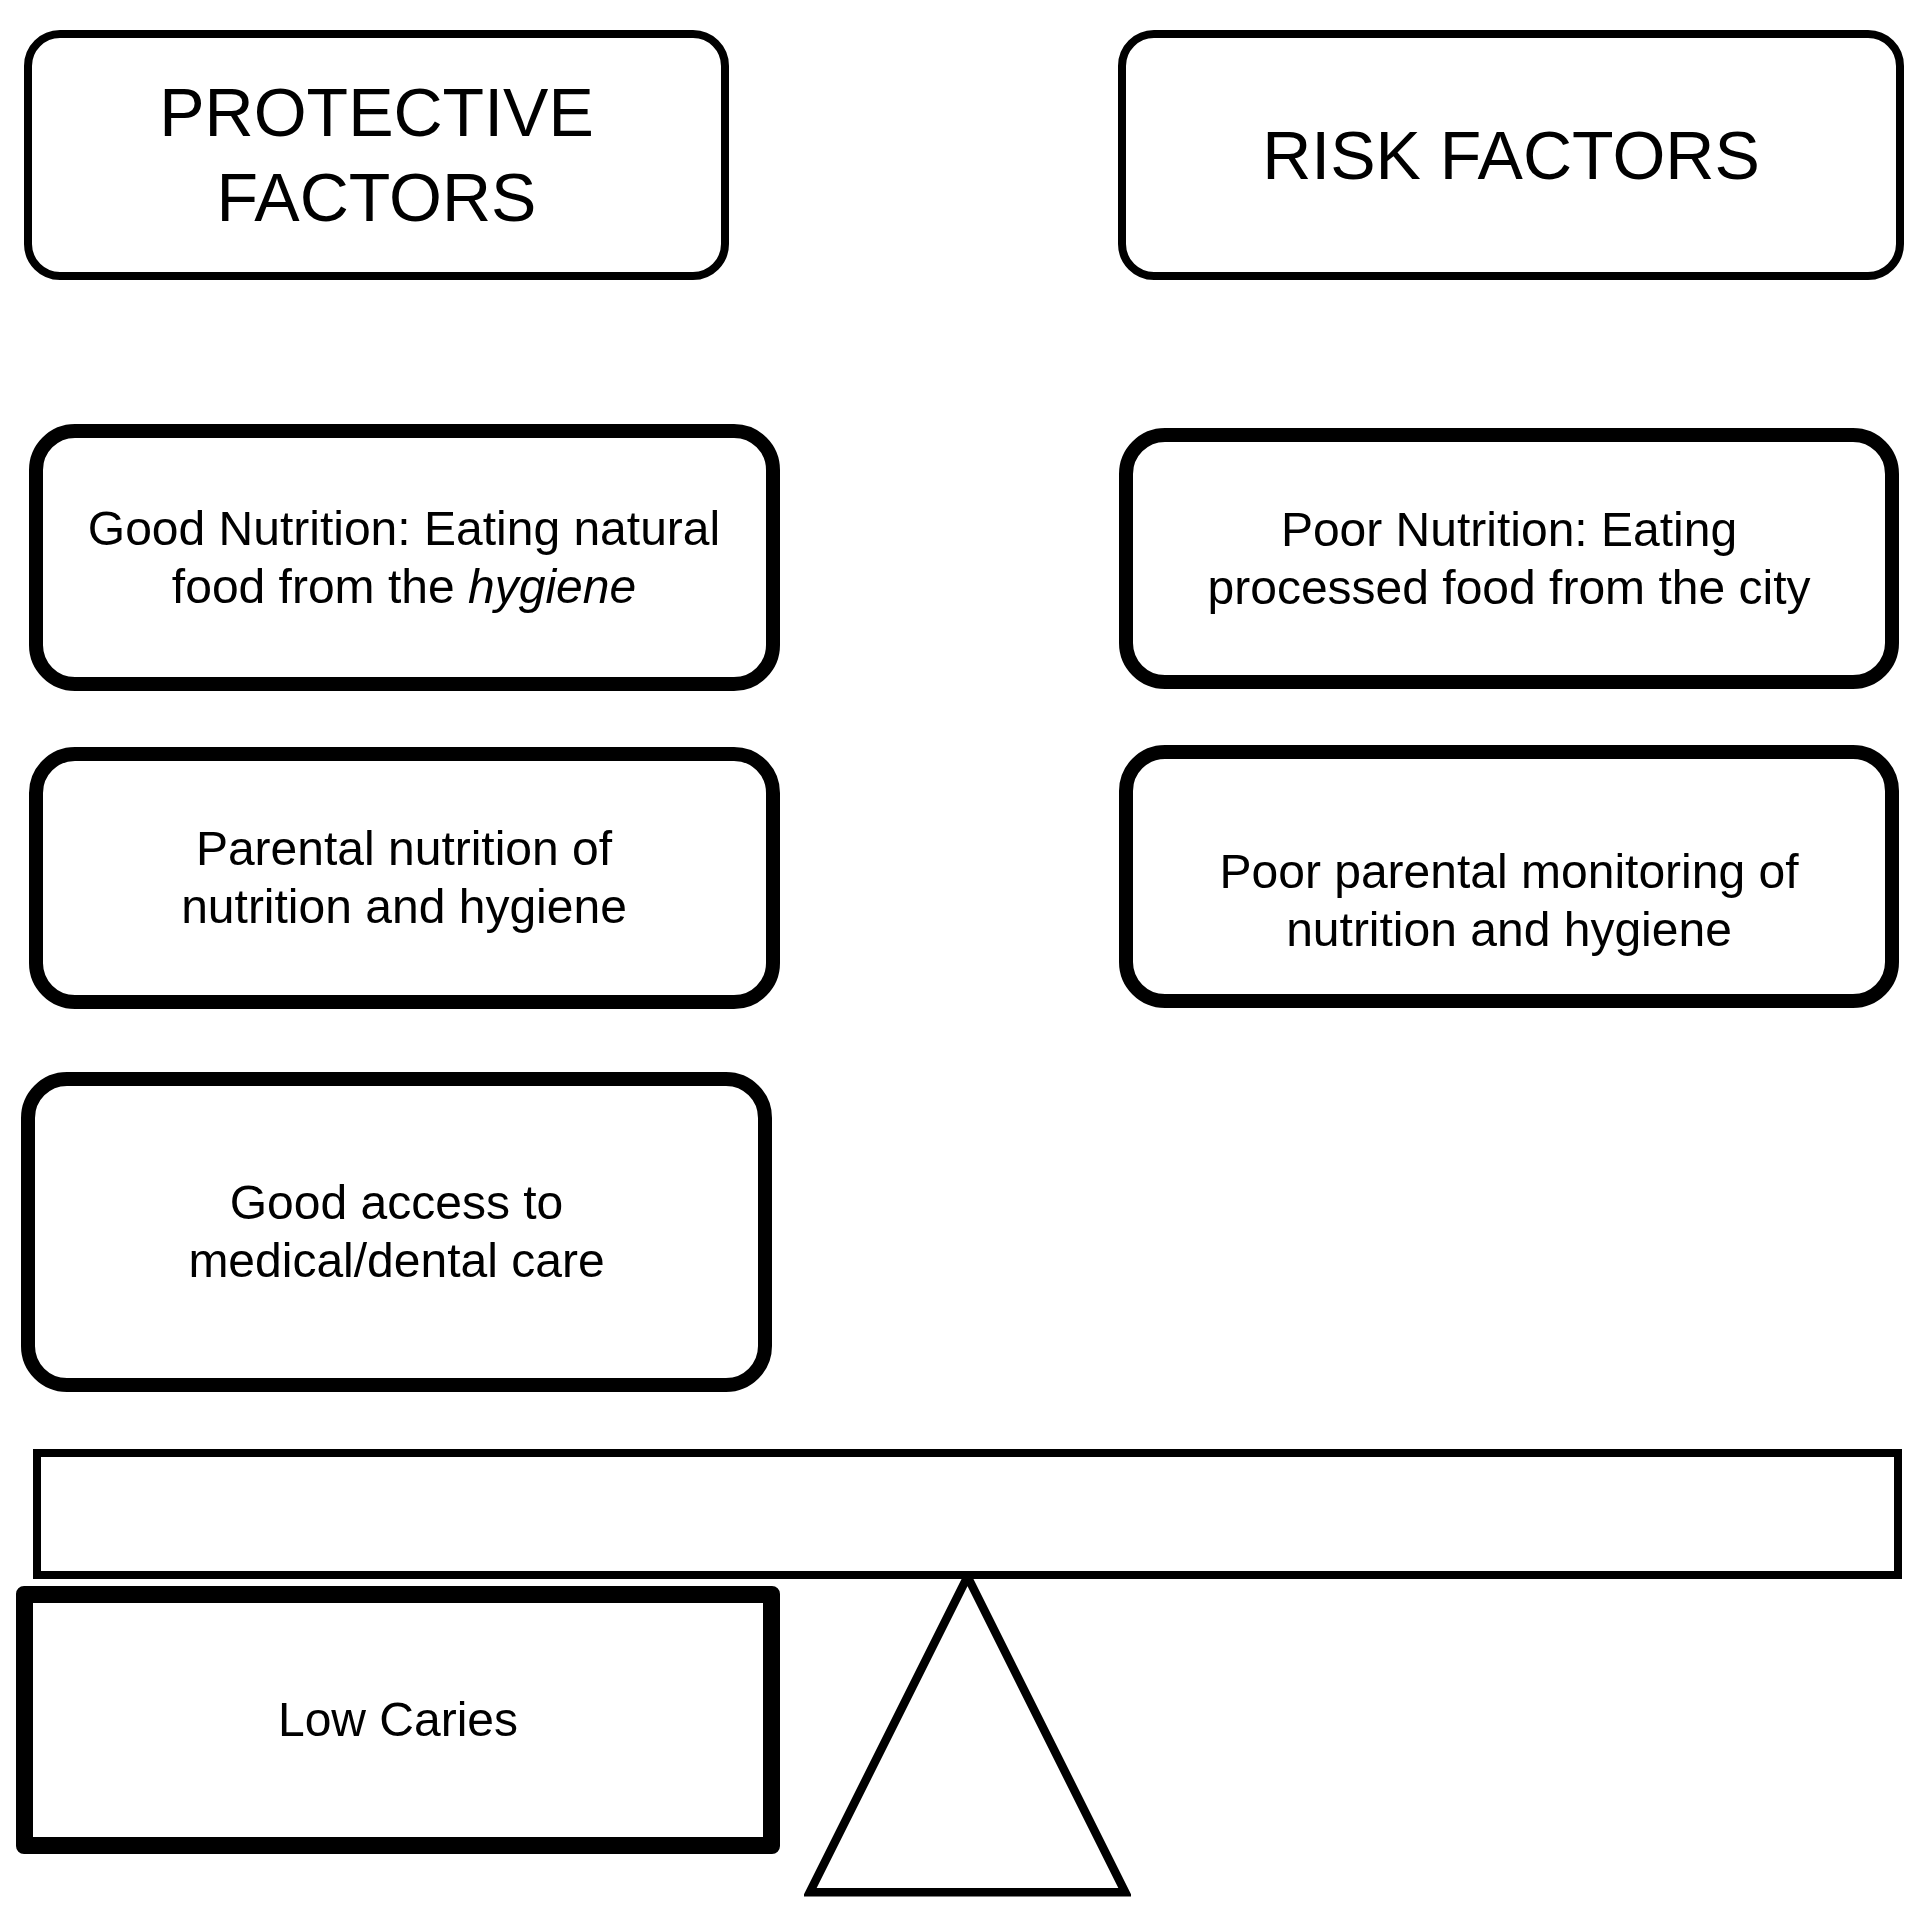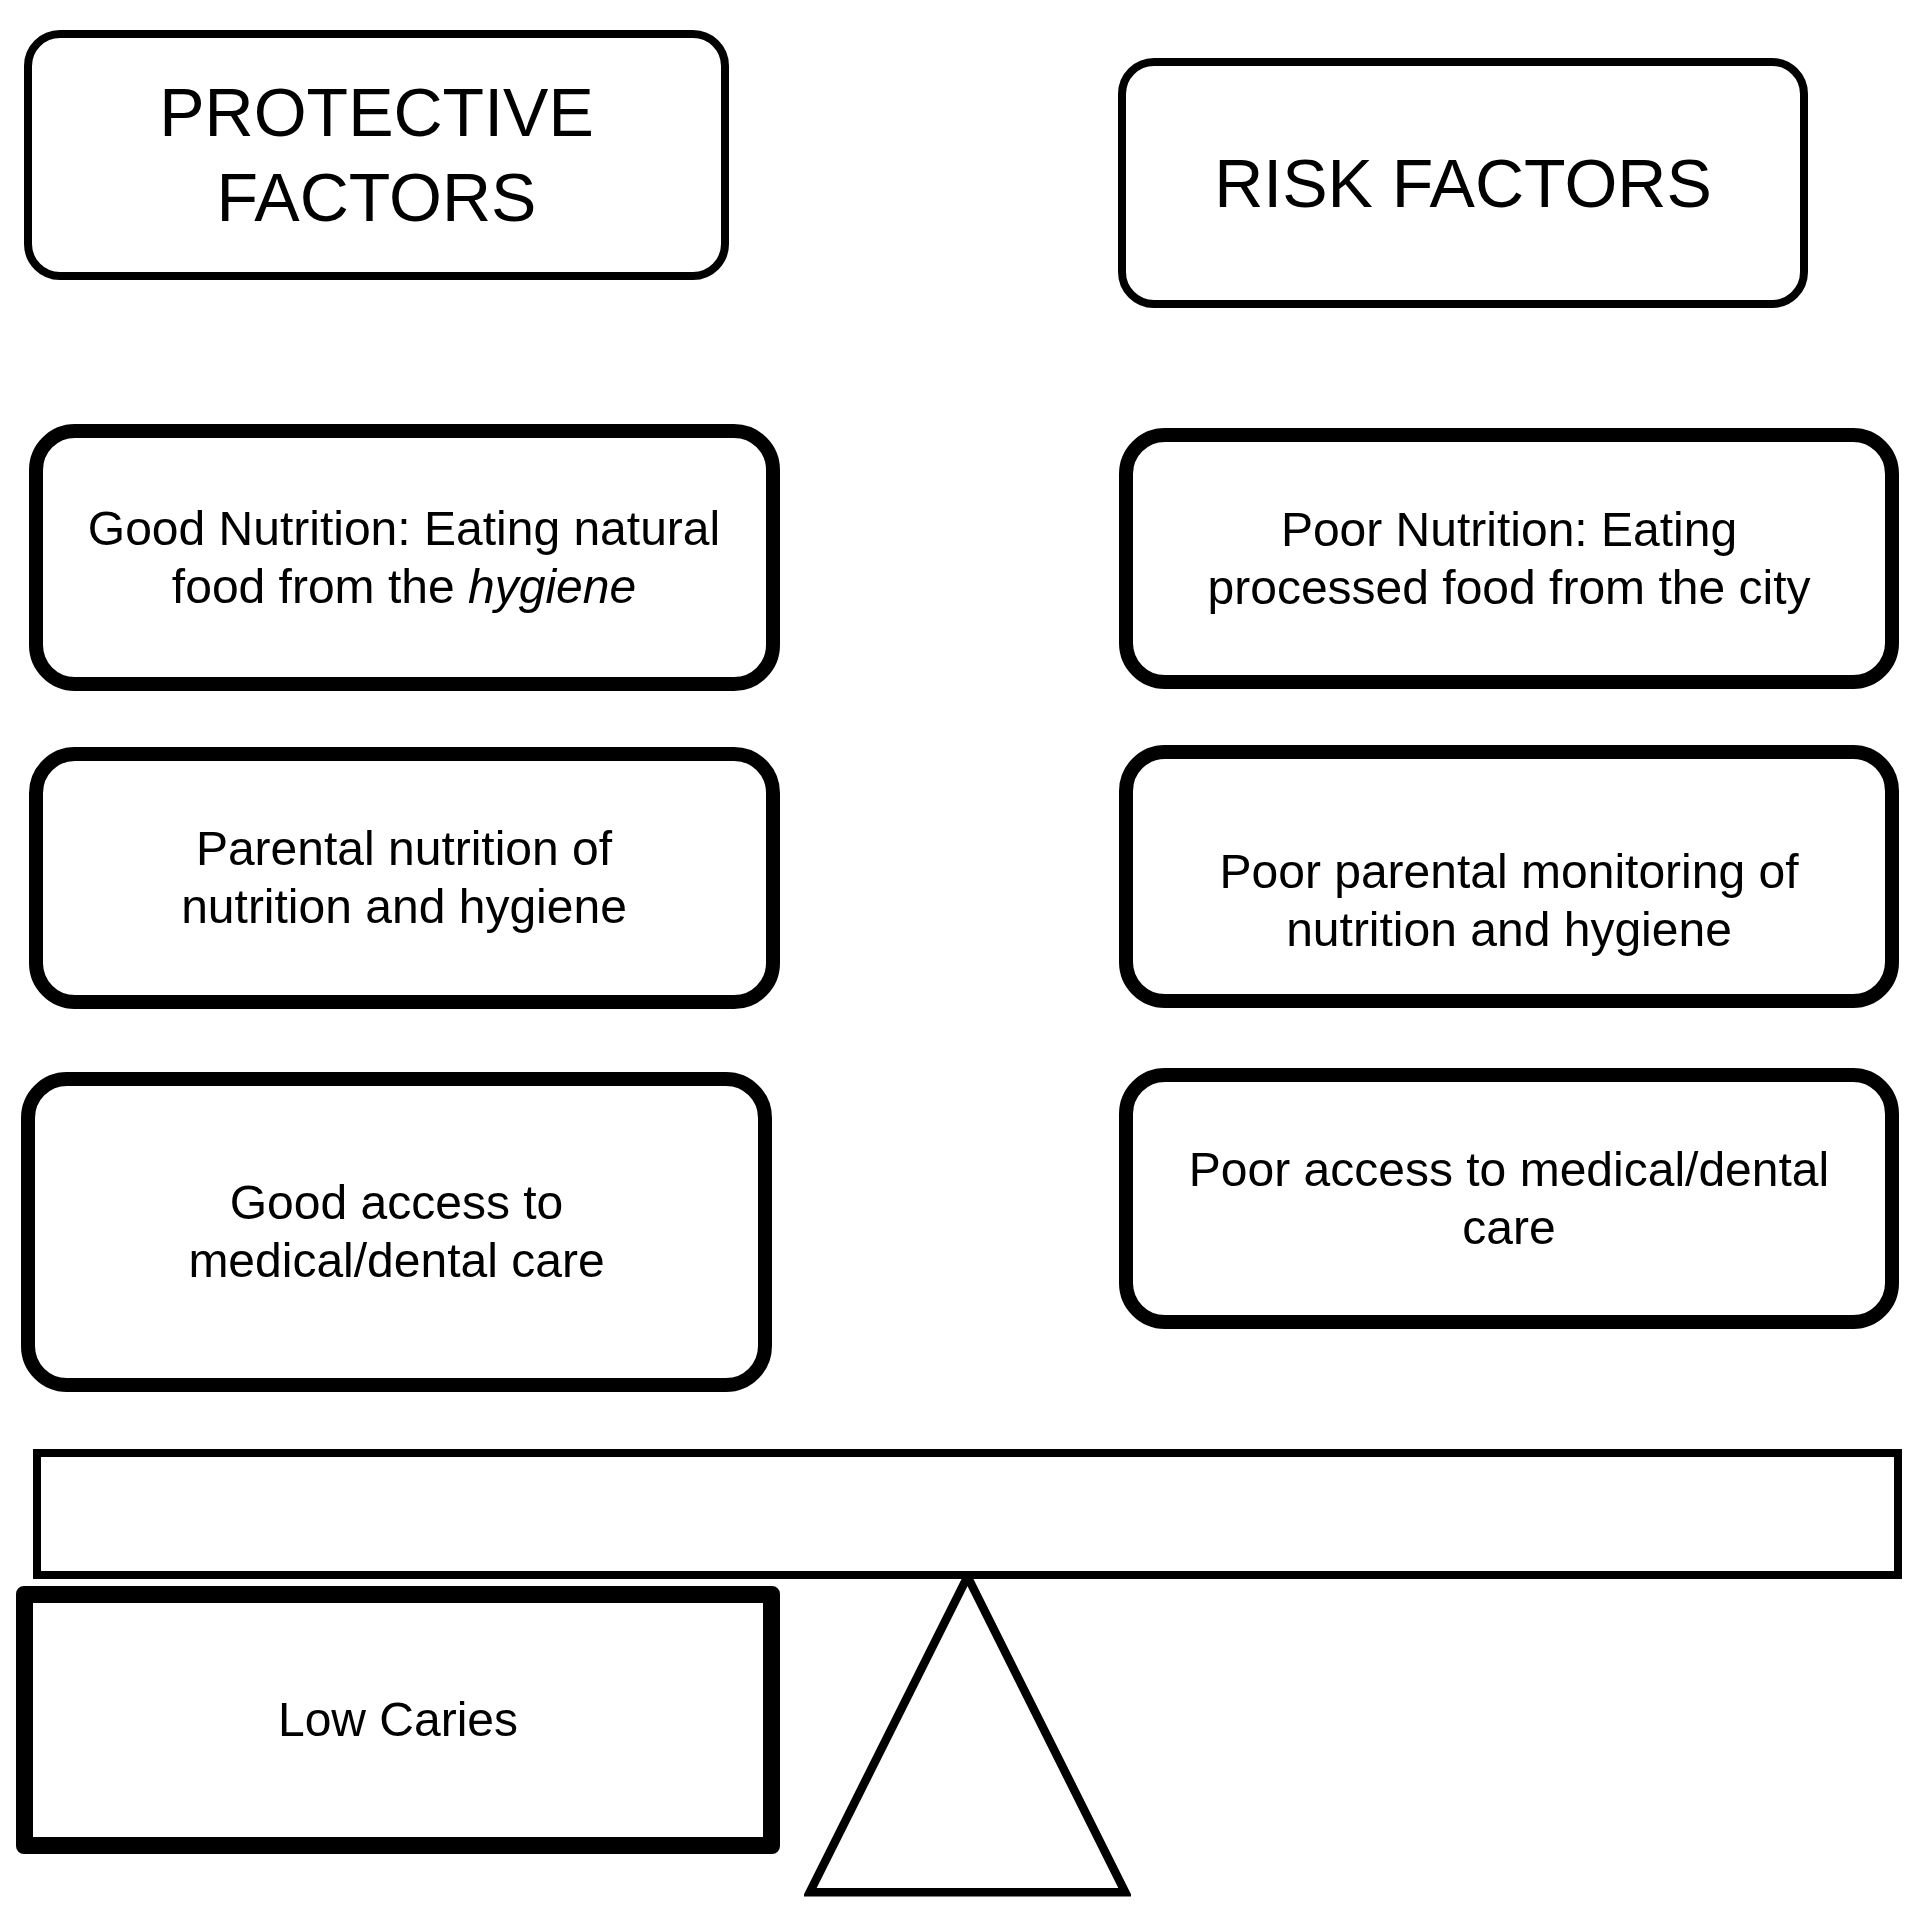--- a/index.html
+++ b/index.html
@@ -43,21 +43,21 @@
     border-width: 17px;
     border-radius: 8px;
     font-size: 48px;
     line-height: 1.2;
   }
   .label { display: block; margin: 0 auto; }
   em { font-style: italic; }
 
   
   .header-protective { left: 24px;  top: 30px; width: 705px; height: 250px; }
-  .header-risk       { left: 1118px; top: 30px; width: 690px; height: 250px; margin-top: 28px; }
+  .header-risk       { left: 1118px; top: 30px; width: 786px; height: 250px; }
 
   .p-row1 { left: 28.5px;   top: 424px;  width: 751px; height: 267px; }
   .p-row2 { left: 28.5px;   top: 747px;  width: 751px; height: 262px; }
   .p-row3 { left: 21px;   top: 1072px; width: 751px; height: 320px; }
 
   .r-row1 { left: 1119px; top: 428px;  width: 780px; height: 261px; }
   .r-row2 { left: 1119px; top: 745px;  width: 780px; height: 263px; }
   .r-row3 { left: 1119px; top: 1068px; width: 780px; height: 261px; }
 
   .beam {
@@ -110,23 +110,20 @@
   </div>
 
   <div class="box factor-box r-row1">
     <span class="label wrap-680"><span>Poor Nutrition: Eating processed food from the city</span><em></em></span>
   </div>
 
   <div class="box factor-box r-row2">
     <span class="label wrap-700"><span>Poor parental monitoring of nutrition and hygiene</span><em></em></span>
   </div>
 
-  <div class="box factor-box r-row3">
-    <span class="label wrap-720"><span>Poor access to medical/dental care</span><em></em></span>
-  </div>
 
   <div class="beam"></div>
 
   <svg class="fulcrum" viewBox="0 0 344 344" width="327" height="327" aria-hidden="true">
     <polygon points="172,6 338,338 6,338" fill="#ffffff" stroke="#000000" stroke-width="9" stroke-linejoin="miter"></polygon>
   </svg>
 
   <div class="box outcome-box outcome-low">
     <span class="label">Low Caries</span>
   </div>

